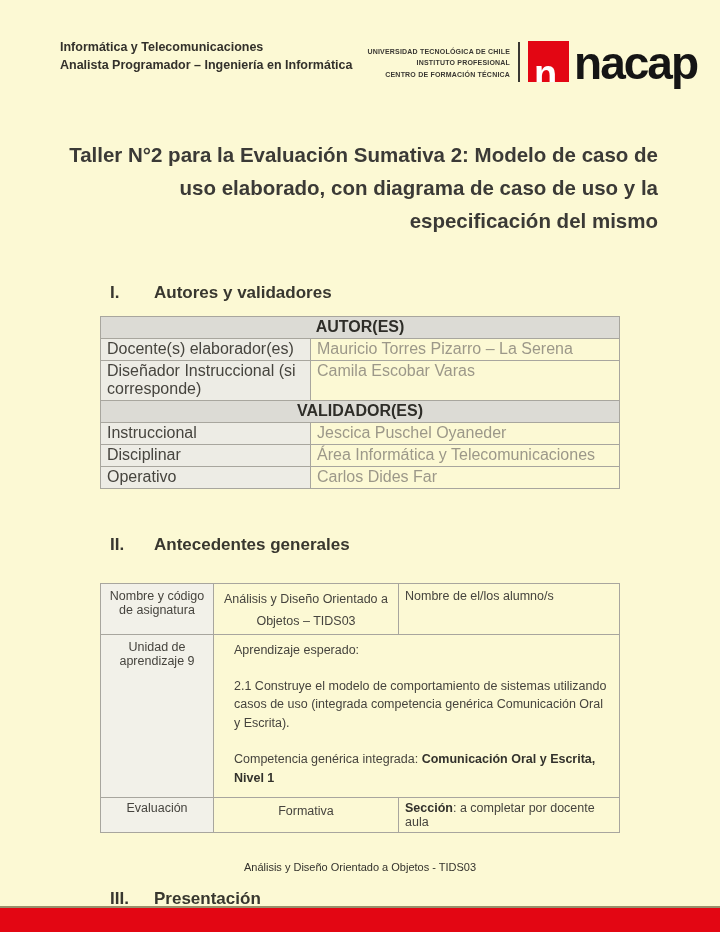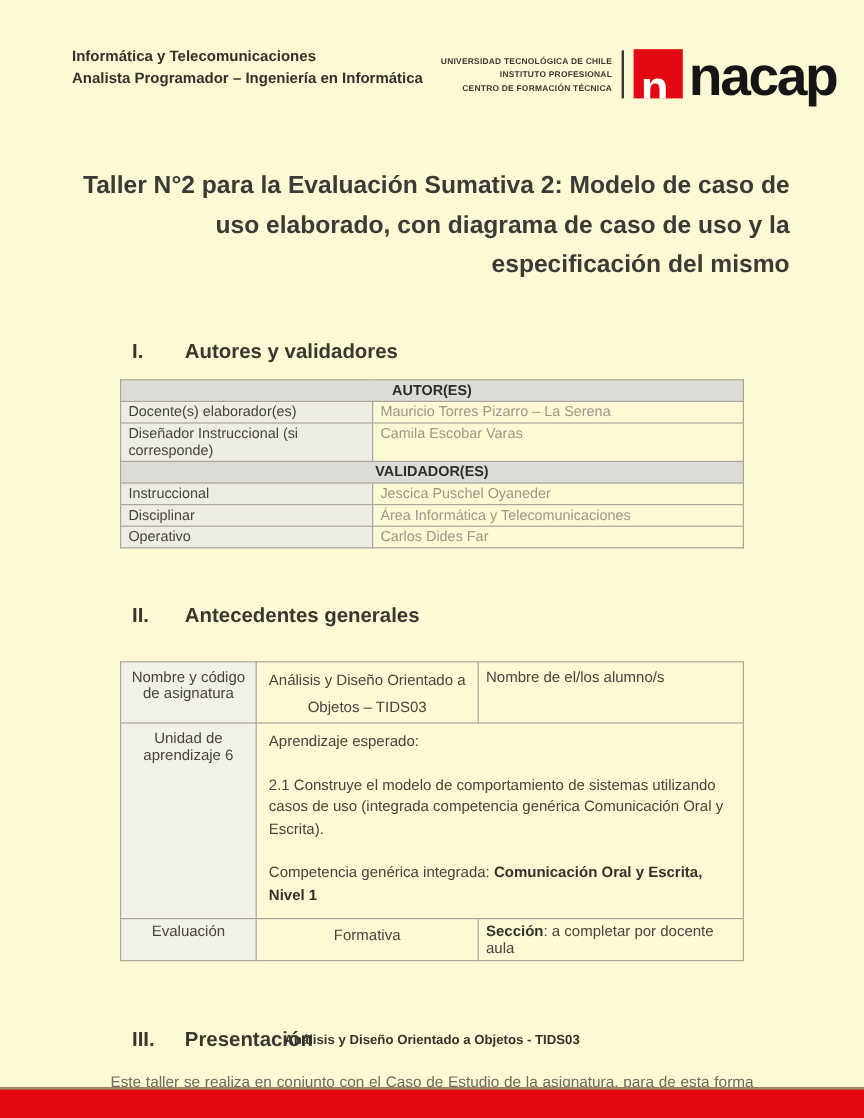--- a/index.html
+++ b/index.html
@@ -41,46 +41,46 @@
   .doc-title{
     margin:57px 62px 0 62px;
     text-align:right; font-size:20.5px; font-weight:700; line-height:1.6;
     color:#3B3A36;
   }
   
   .sec{ display:flex; margin:46px 0 0 110px; font-size:17px; font-weight:700; color:#38372F; }
   .sec .numeral{ width:44px; }
   
   table{ border-collapse:collapse; margin:13px 0 0 100px; width:520px; }
-  td{ border:1px solid #A8A69E; font-size:12px; padding:1px 6px 2px 6px; vertical-align:top; color:#46443E; }
+  td{ border:1px solid #A8A69E; font-size:16px; padding:1px 6px 2px 6px; vertical-align:top; color:#46443E; }
   .t1-head{ background:#DCDBD5; font-weight:700; text-align:center; color:#2E2D28; }
   .t1-label{ background:#EDECE5; width:210px; }
   .t1-value{ color:#9C9889; }
   
   .t2{ margin-top:28px; }
   .t2 td{ font-size:12.5px; }
   .t2-c1{ width:113px; background:#F2F1E9; text-align:center; padding-top:5px; }
   .t2-c2{ width:185px; }
   .t2-center{ text-align:center; padding-top:5px; line-height:1.7; }
   .t2-top{ padding-top:5px; }
   .t2-big{ padding:6px 10px 10px 10px; line-height:1.5; }
-  .t2-big p{ margin-bottom:17px; }
+  .t2-big p{ margin-bottom:17px;margin-left:10px; }
   .t2-big p:last-child{ margin-bottom:0; }
   .bold{ font-weight:700; color:#33322C; }
   .t2-row3 td{ padding-top:3px; padding-bottom:3px; }
   
   .sec-presentacion{ margin-top:56px; }
   .presentation{
     margin:15px 92px 0 92px;
     font-size:12.8px; line-height:1.62; text-align:justify; color:#6D6B60;
   }
   
   .footer{
     position:absolute; left:0; right:0; top:861px;
-    text-align:center; font-size:11px; font-weight:700; color:#33322C;
+    text-align:center; font-size:11px; font-weight:400; color:#33322C;
   }
   .red-band{
     position:absolute; left:0; right:0; bottom:0; height:26px;
     background:#E30613; border-top:2px solid #97906B;
   }
 </style>
 </head>
 <body>
 
 <div class="page">
@@ -150,21 +150,21 @@
   </div>
 
   <table class="t2">
     <tbody>
         <tr>
       <td class="t2-c1">Nombre y código de asignatura</td>
       <td class="t2-c2 t2-center">Análisis y Diseño Orientado a Objetos – TIDS03</td>
       <td class="t2-top">Nombre de el/los alumno/s</td>
     </tr>
     <tr>
-      <td class="t2-c1">Unidad de aprendizaje 6</td>
+      <td class="t2-c1">Unidad de aprendizaje 9</td>
       <td colspan="2" class="t2-big">
         <p>Aprendizaje esperado:</p>
         <p>2.1 Construye el modelo de comportamiento de sistemas utilizando casos de uso (integrada competencia genérica Comunicación Oral y Escrita).</p>
         <p><span>Competencia genérica integrada: </span><span class="bold">Comunicación Oral y Escrita, Nivel 1</span></p>
       </td>
     </tr>
     <tr class="t2-row3">
       <td class="t2-c1">Evaluación</td>
       <td class="t2-center" style="padding-top:3px;">Formativa</td>
       <td><span class="bold">Sección</span><span>: a completar por docente aula</span></td>

